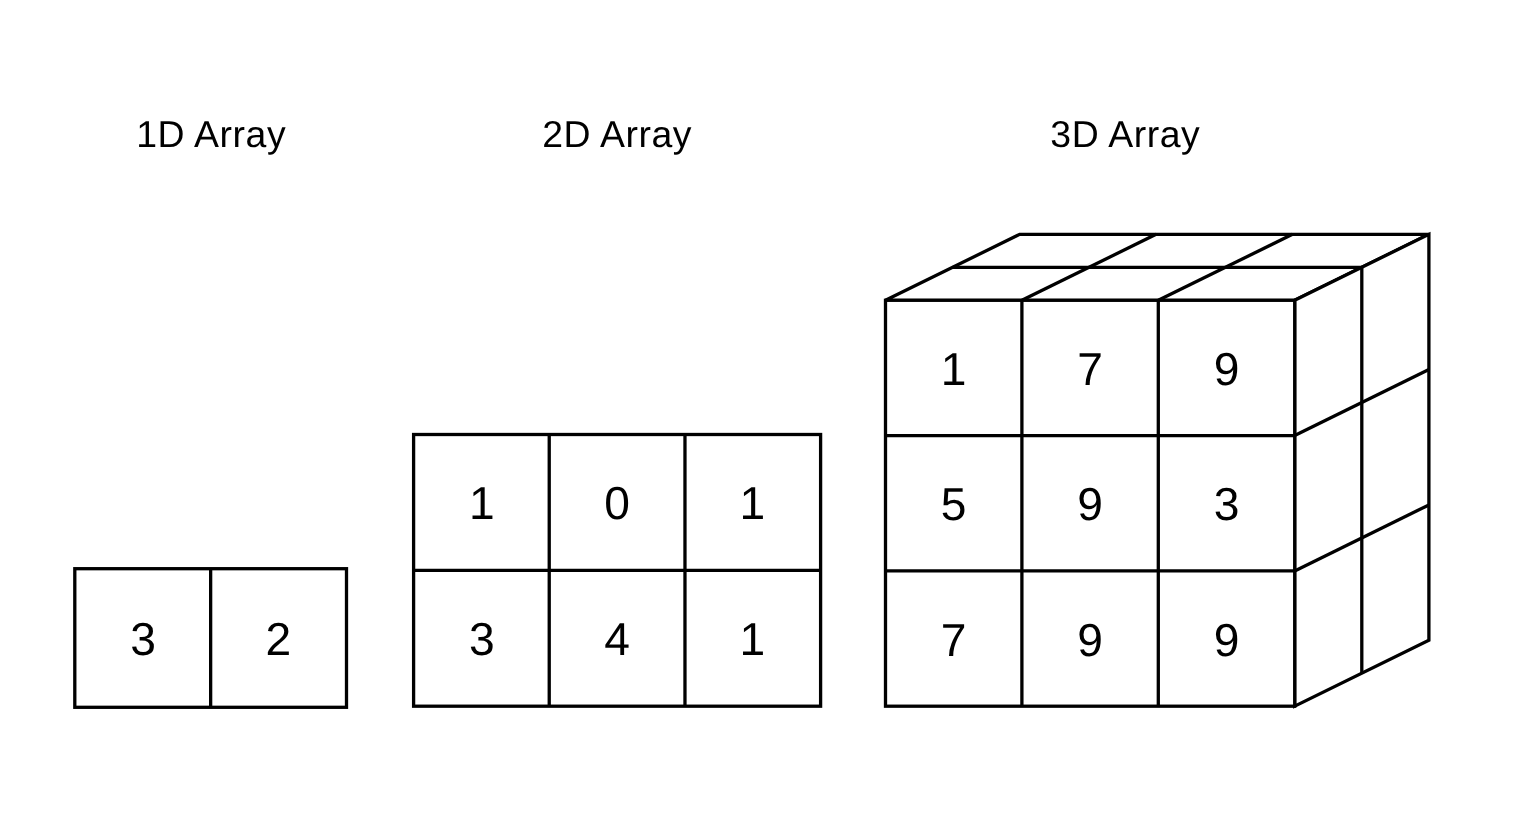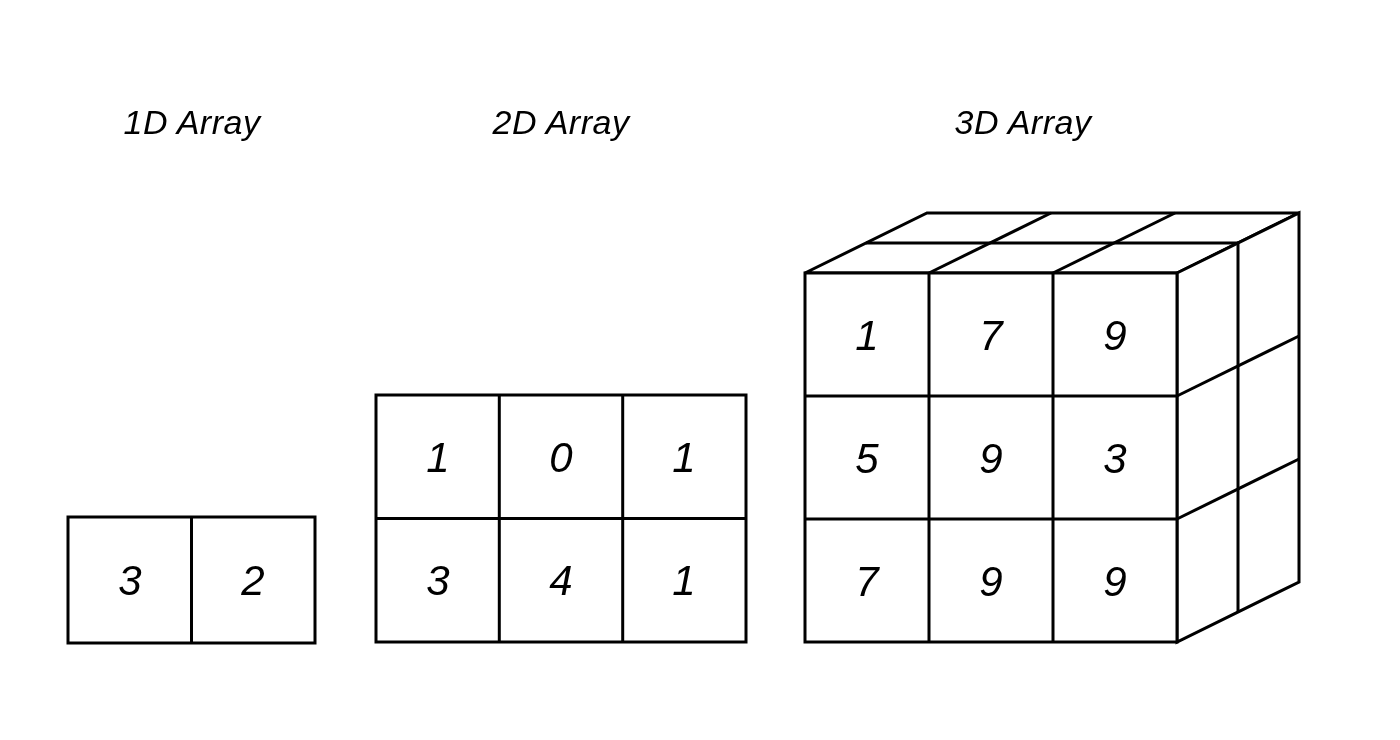--- a/index.html
+++ b/index.html
@@ -6,21 +6,20 @@
     margin: 0;
     padding: 0;
     background: #ffffff;
   }
   .canvas {
     position: relative;
     width: 1400px;
     height: 740px;
     background: #ffffff;
     overflow: hidden;
-    font-style: italic;
   }
   svg {
     display: block;
   }
   svg text {
     font-family: "Liberation Sans", sans-serif;
     fill: #000000;
   }
   .title-text {
     font-size: 34px;

